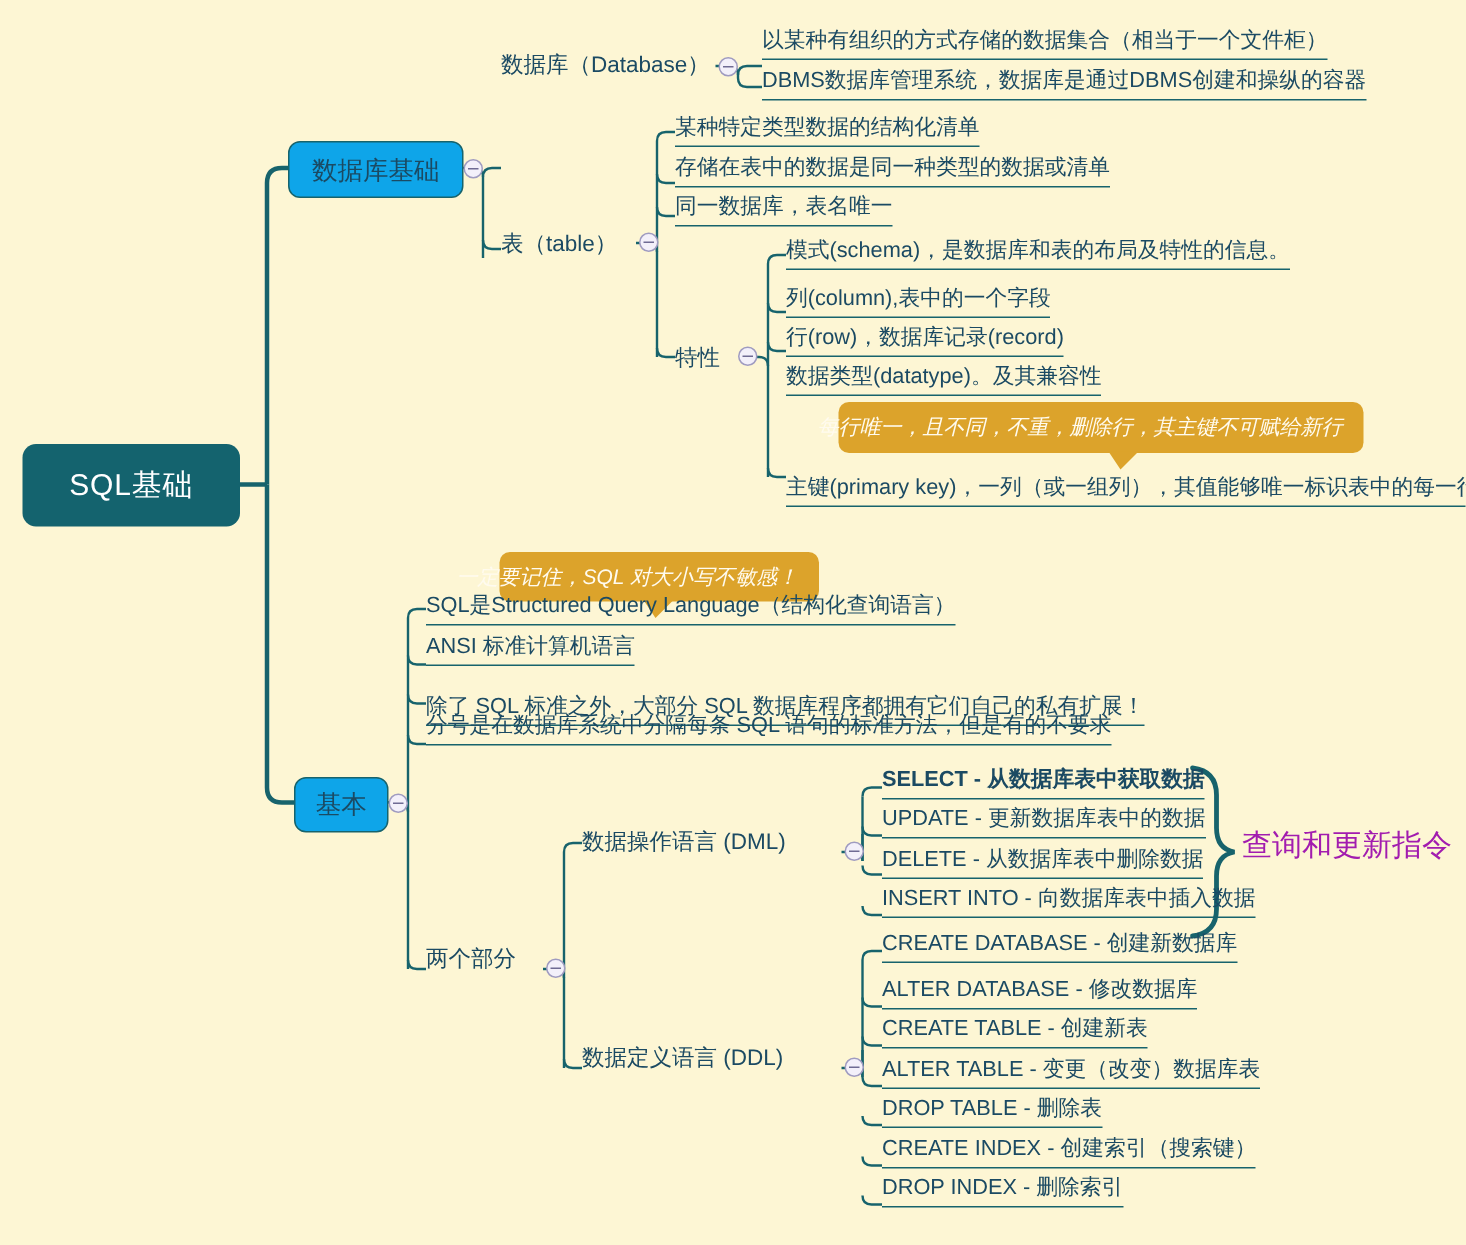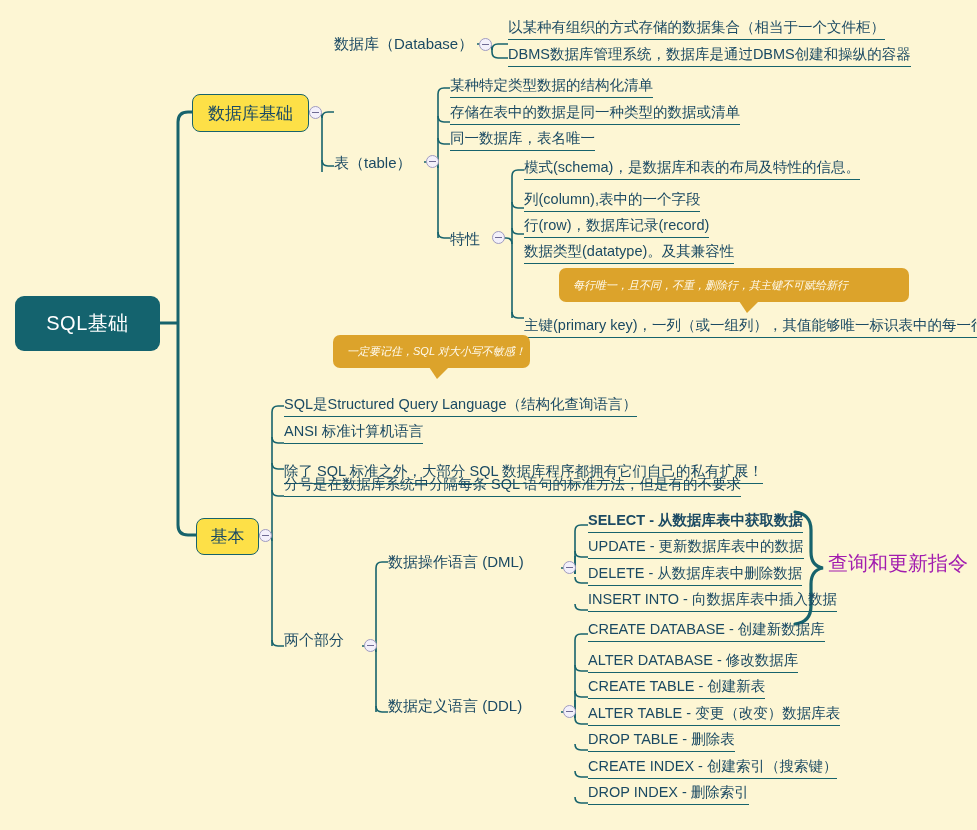--- a/index.html
+++ b/index.html
@@ -21,21 +21,21 @@
     border-radius:9px;
     display:flex;align-items:center;justify-content:center;
     font-size:20px;
     letter-spacing:.5px;
     box-shadow:0 0 0 0 rgba(0,0,0,0);
   }
 
   
   .boxnode{
     position:absolute;
-    background:#fde047;
+    background:#0ea5e9;
     border:1.6px solid #17636C;
     border-radius:8px;
     color:#1B4A63;
     display:flex;align-items:center;justify-content:center;
     font-size:17px;
     white-space:nowrap;
   }
 
   
   .plain{
@@ -74,22 +74,22 @@
     background:#6f6b93;
   }
 
   
   .callout{
     position:absolute;
     background:#DCA32B;
     color:#FFFBEF;
     border-radius:7px;
     font-style:italic;
-    font-size:11px;
-    display:flex;align-items:center;justify-content:flex-start;
+    font-size:14px;
+    display:flex;align-items:center;justify-content:flex-end;
     white-space:nowrap;
     padding:0 14px;
     box-sizing:border-box;
   }
   .callout .tail{
     position:absolute;
     bottom:-11px;
     width:0;height:0;
     border-left:8px solid transparent;
     border-right:12px solid transparent;
@@ -234,21 +234,21 @@
   </div>
   <div class="uline" style="left:524px;top:318px;">
     <span>主键(primary key)，一列（或一组列），其值能够唯一标识表中的每一行。</span>
   </div>
 
   <div class="callout" style="left:559px;top:268px;width:350px;height:34px;">
     <span>每行唯一，且不同，不重，删除行，其主键不可赋给新行</span>
     <span class="tail" style="left:180px;"></span>
   </div>
 
-  <div class="callout" style="left:333px;top:335px;width:197px;height:33px;">
+  <div class="callout" style="left:333px;top:368px;width:213px;height:33px;">
     <span>一定要记住，SQL 对大小写不敏感！</span>
     <span class="tail" style="left:96px;"></span>
   </div>
 
   <div class="uline" style="left:284px;top:397px;">
     <span>SQL是Structured Query Language（结构化查询语言）</span>
   </div>
   <div class="uline" style="left:284px;top:424px;">
     <span>ANSI 标准计算机语言</span>
   </div>

